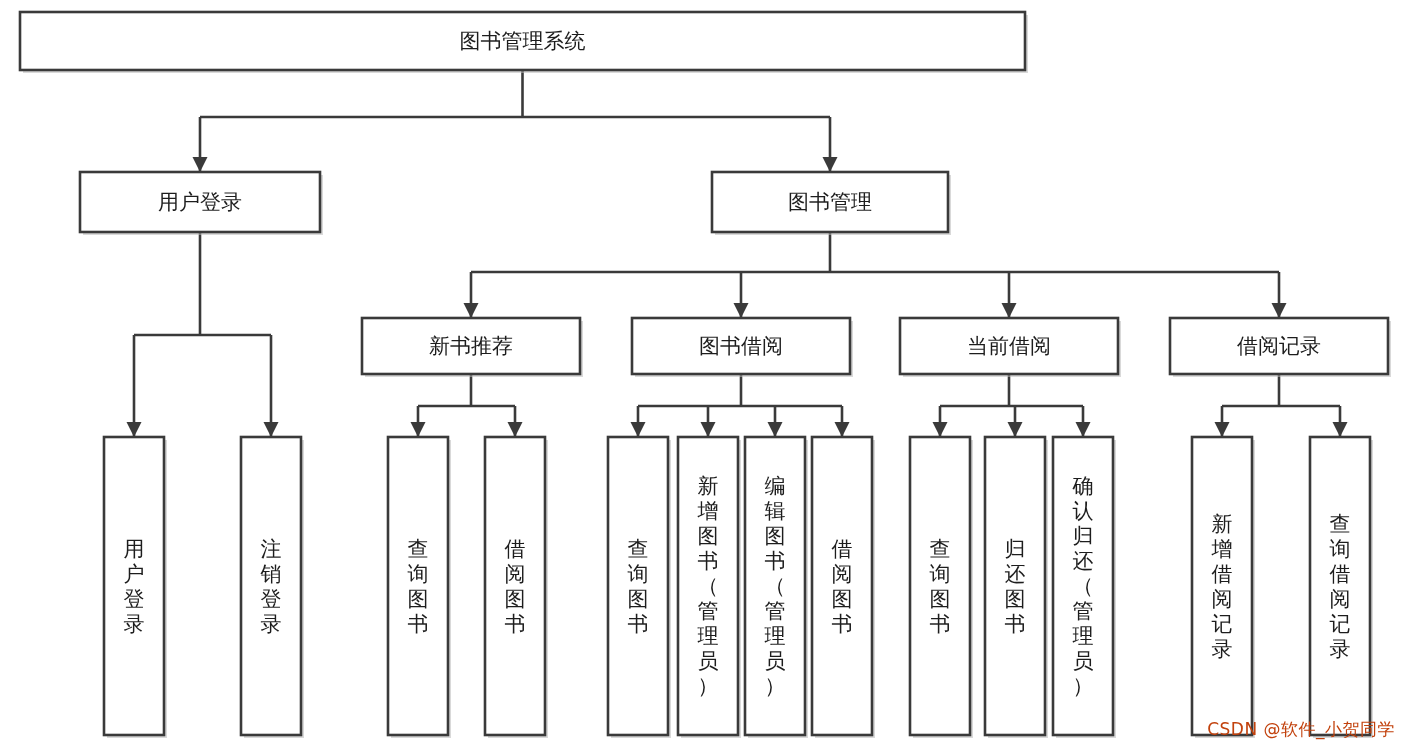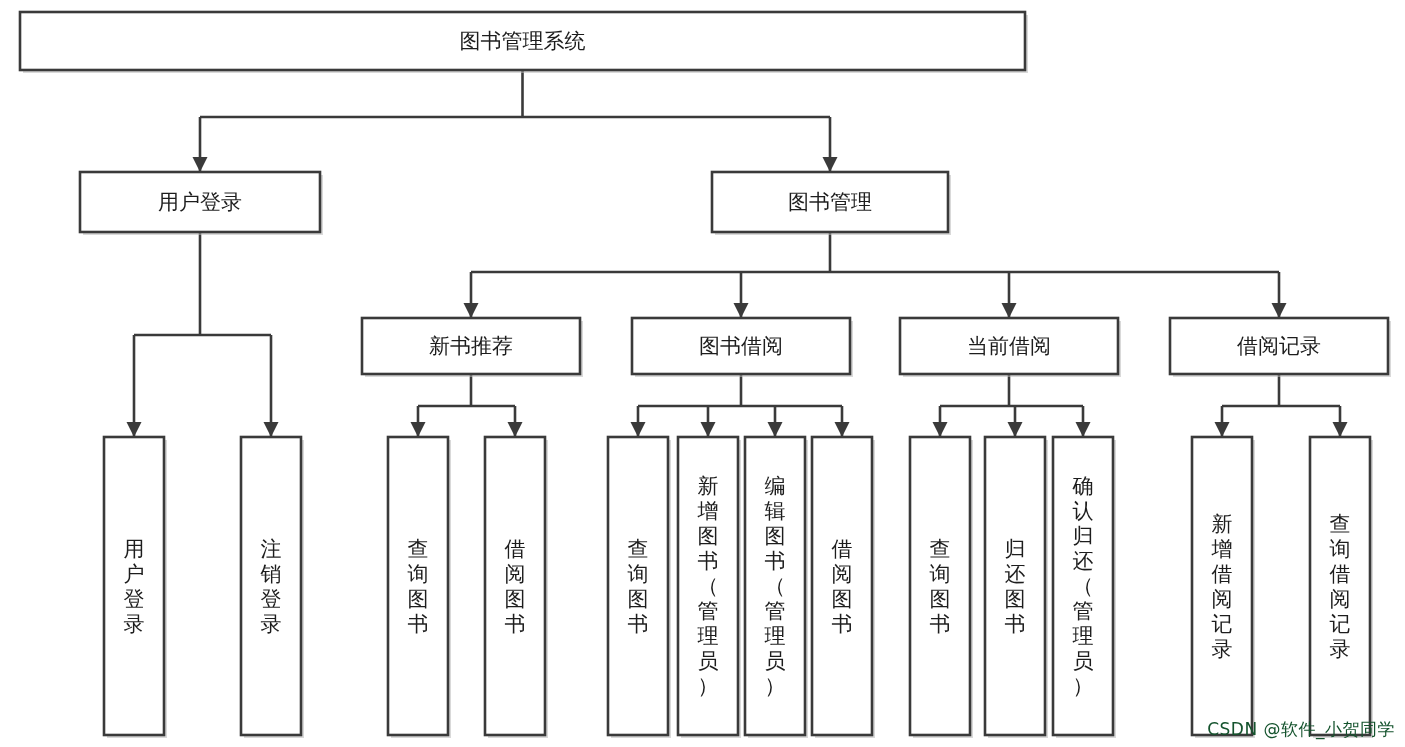--- a/index.html
+++ b/index.html
@@ -57,21 +57,21 @@
   .node-label-vertical {
     fill: #1d1d1d;
     font-family: "DejaVu Sans", "Liberation Sans", sans-serif;
     font-size: 21px;
     text-anchor: middle;
   }
   .watermark {
     position: absolute;
     right: 10px;
     bottom: 6px;
-    color: #14532d;
+    color: #c2410c;
     font-family: "DejaVu Sans", "Liberation Sans", sans-serif;
     font-size: 17px;
     letter-spacing: 0.5px;
     white-space: nowrap;
     user-select: none;
   }
 </style>
 </head>
 <body>
 

